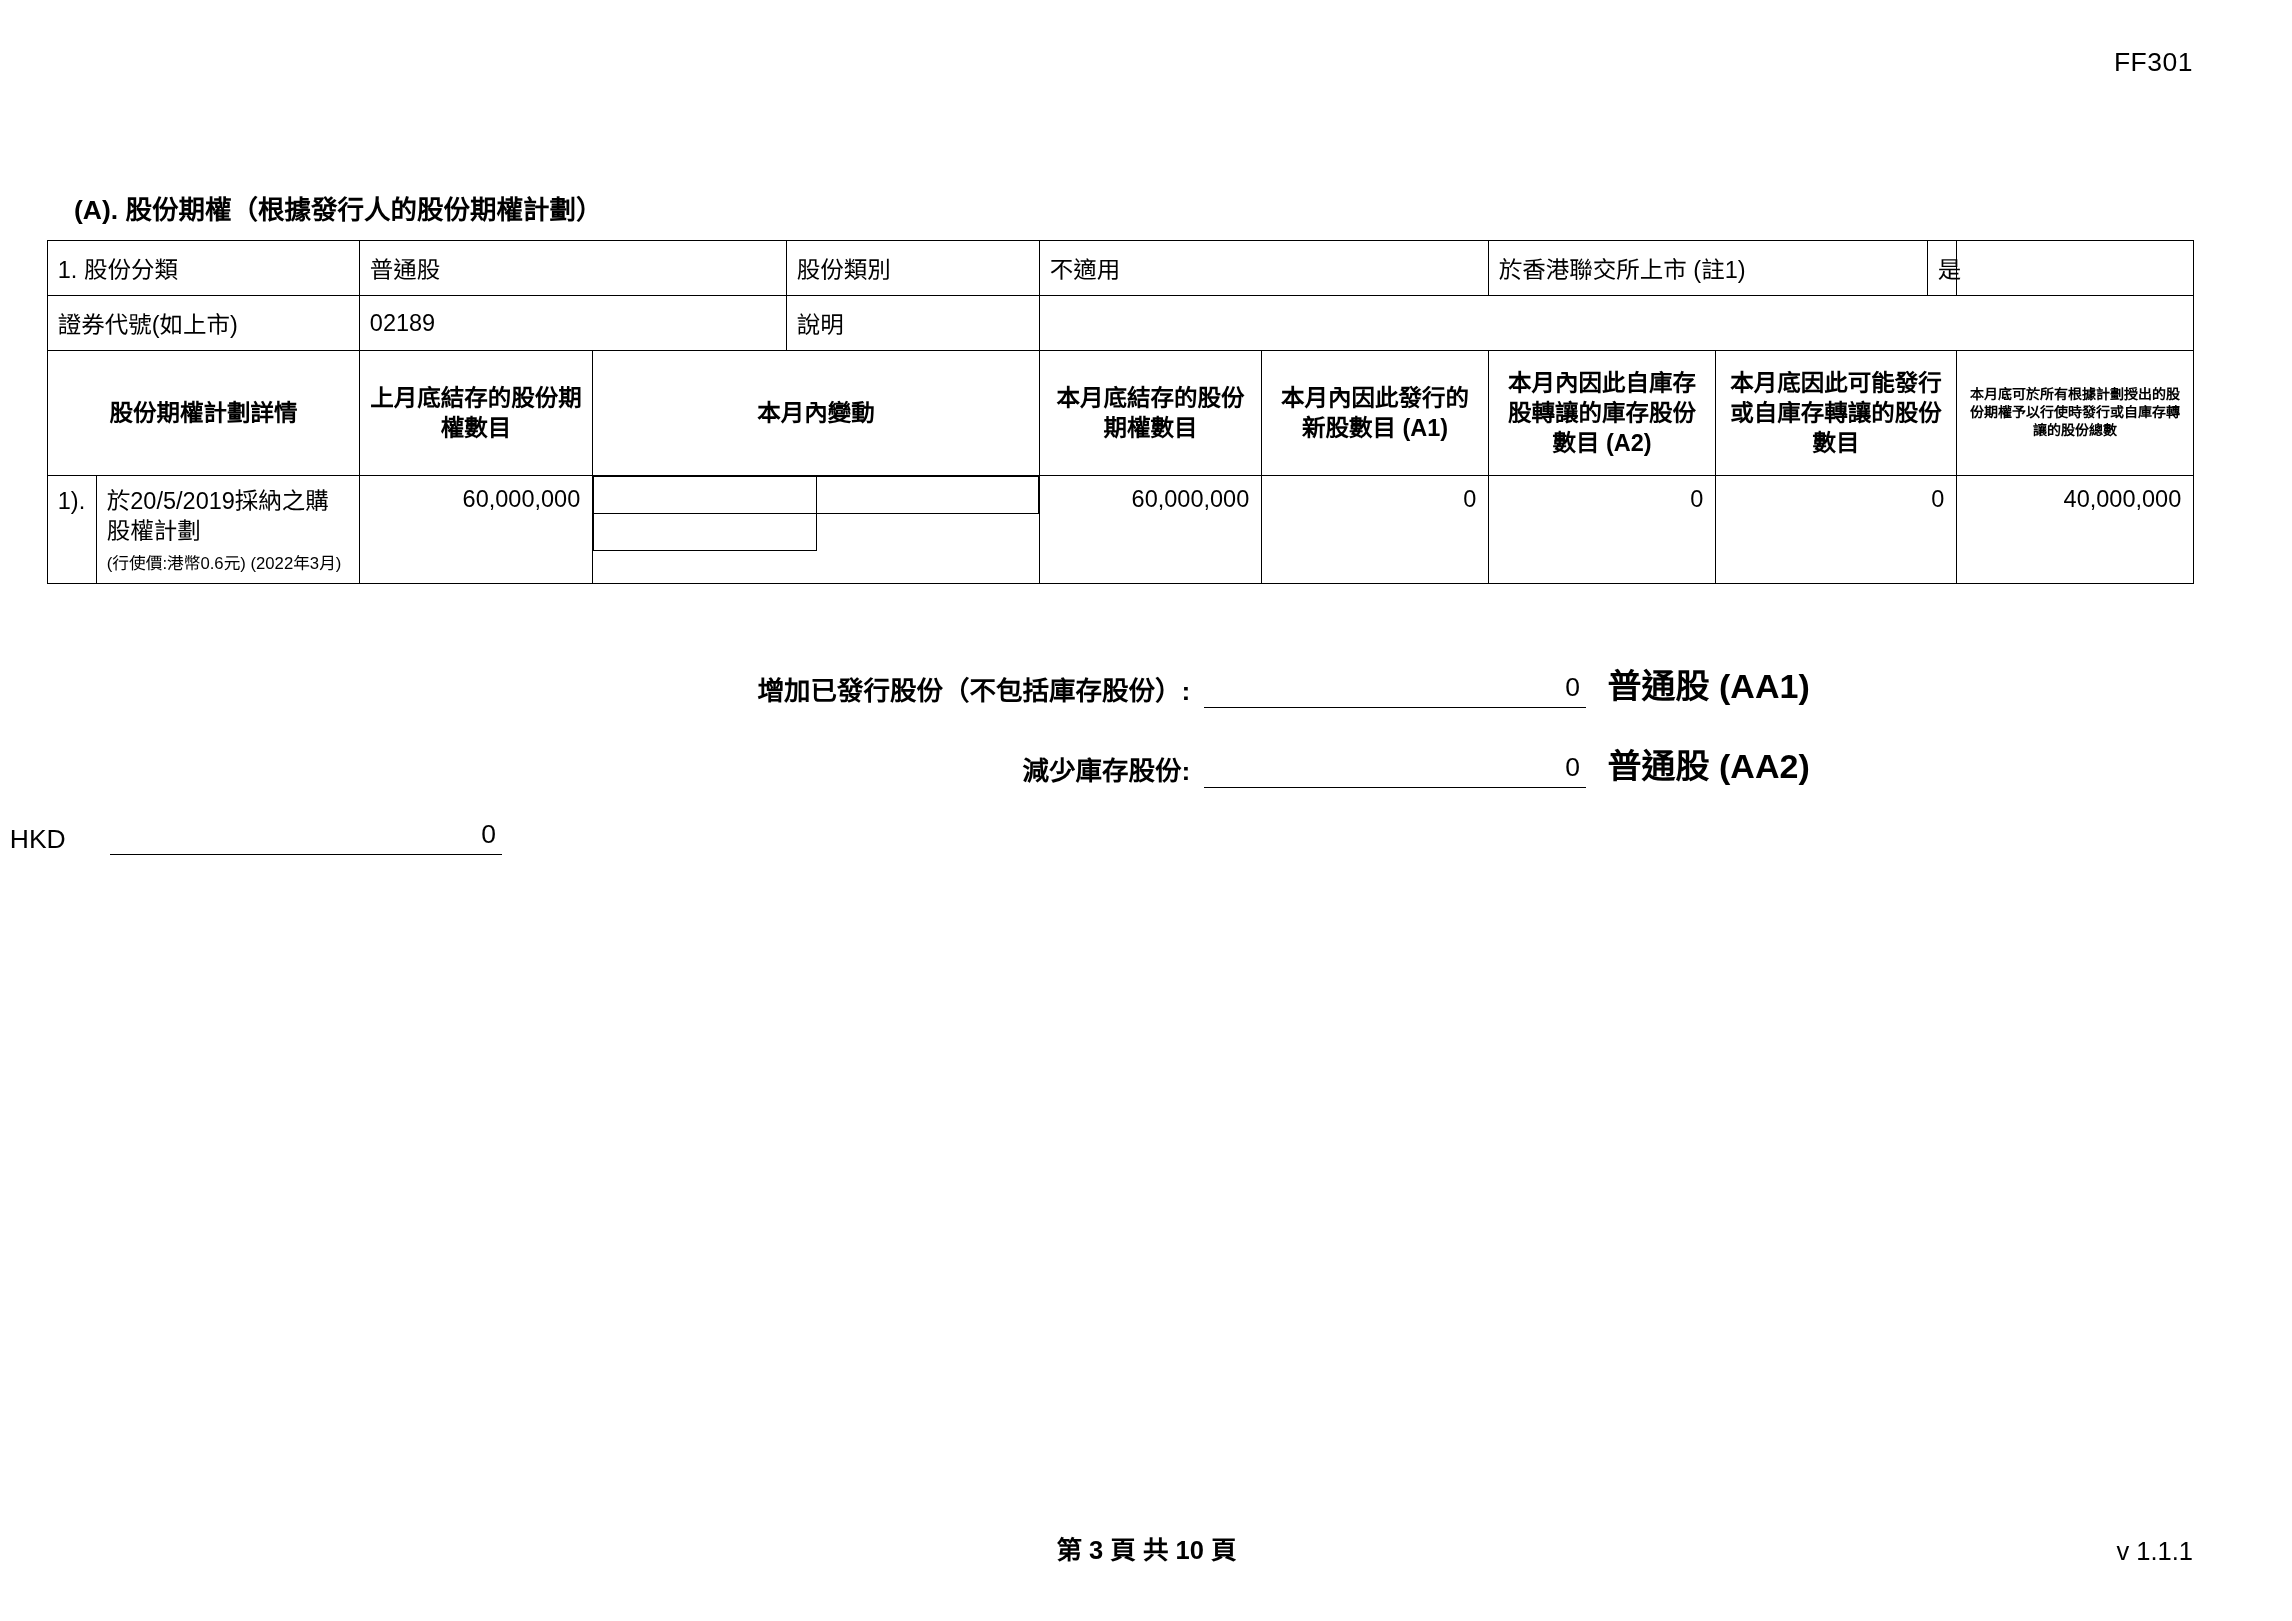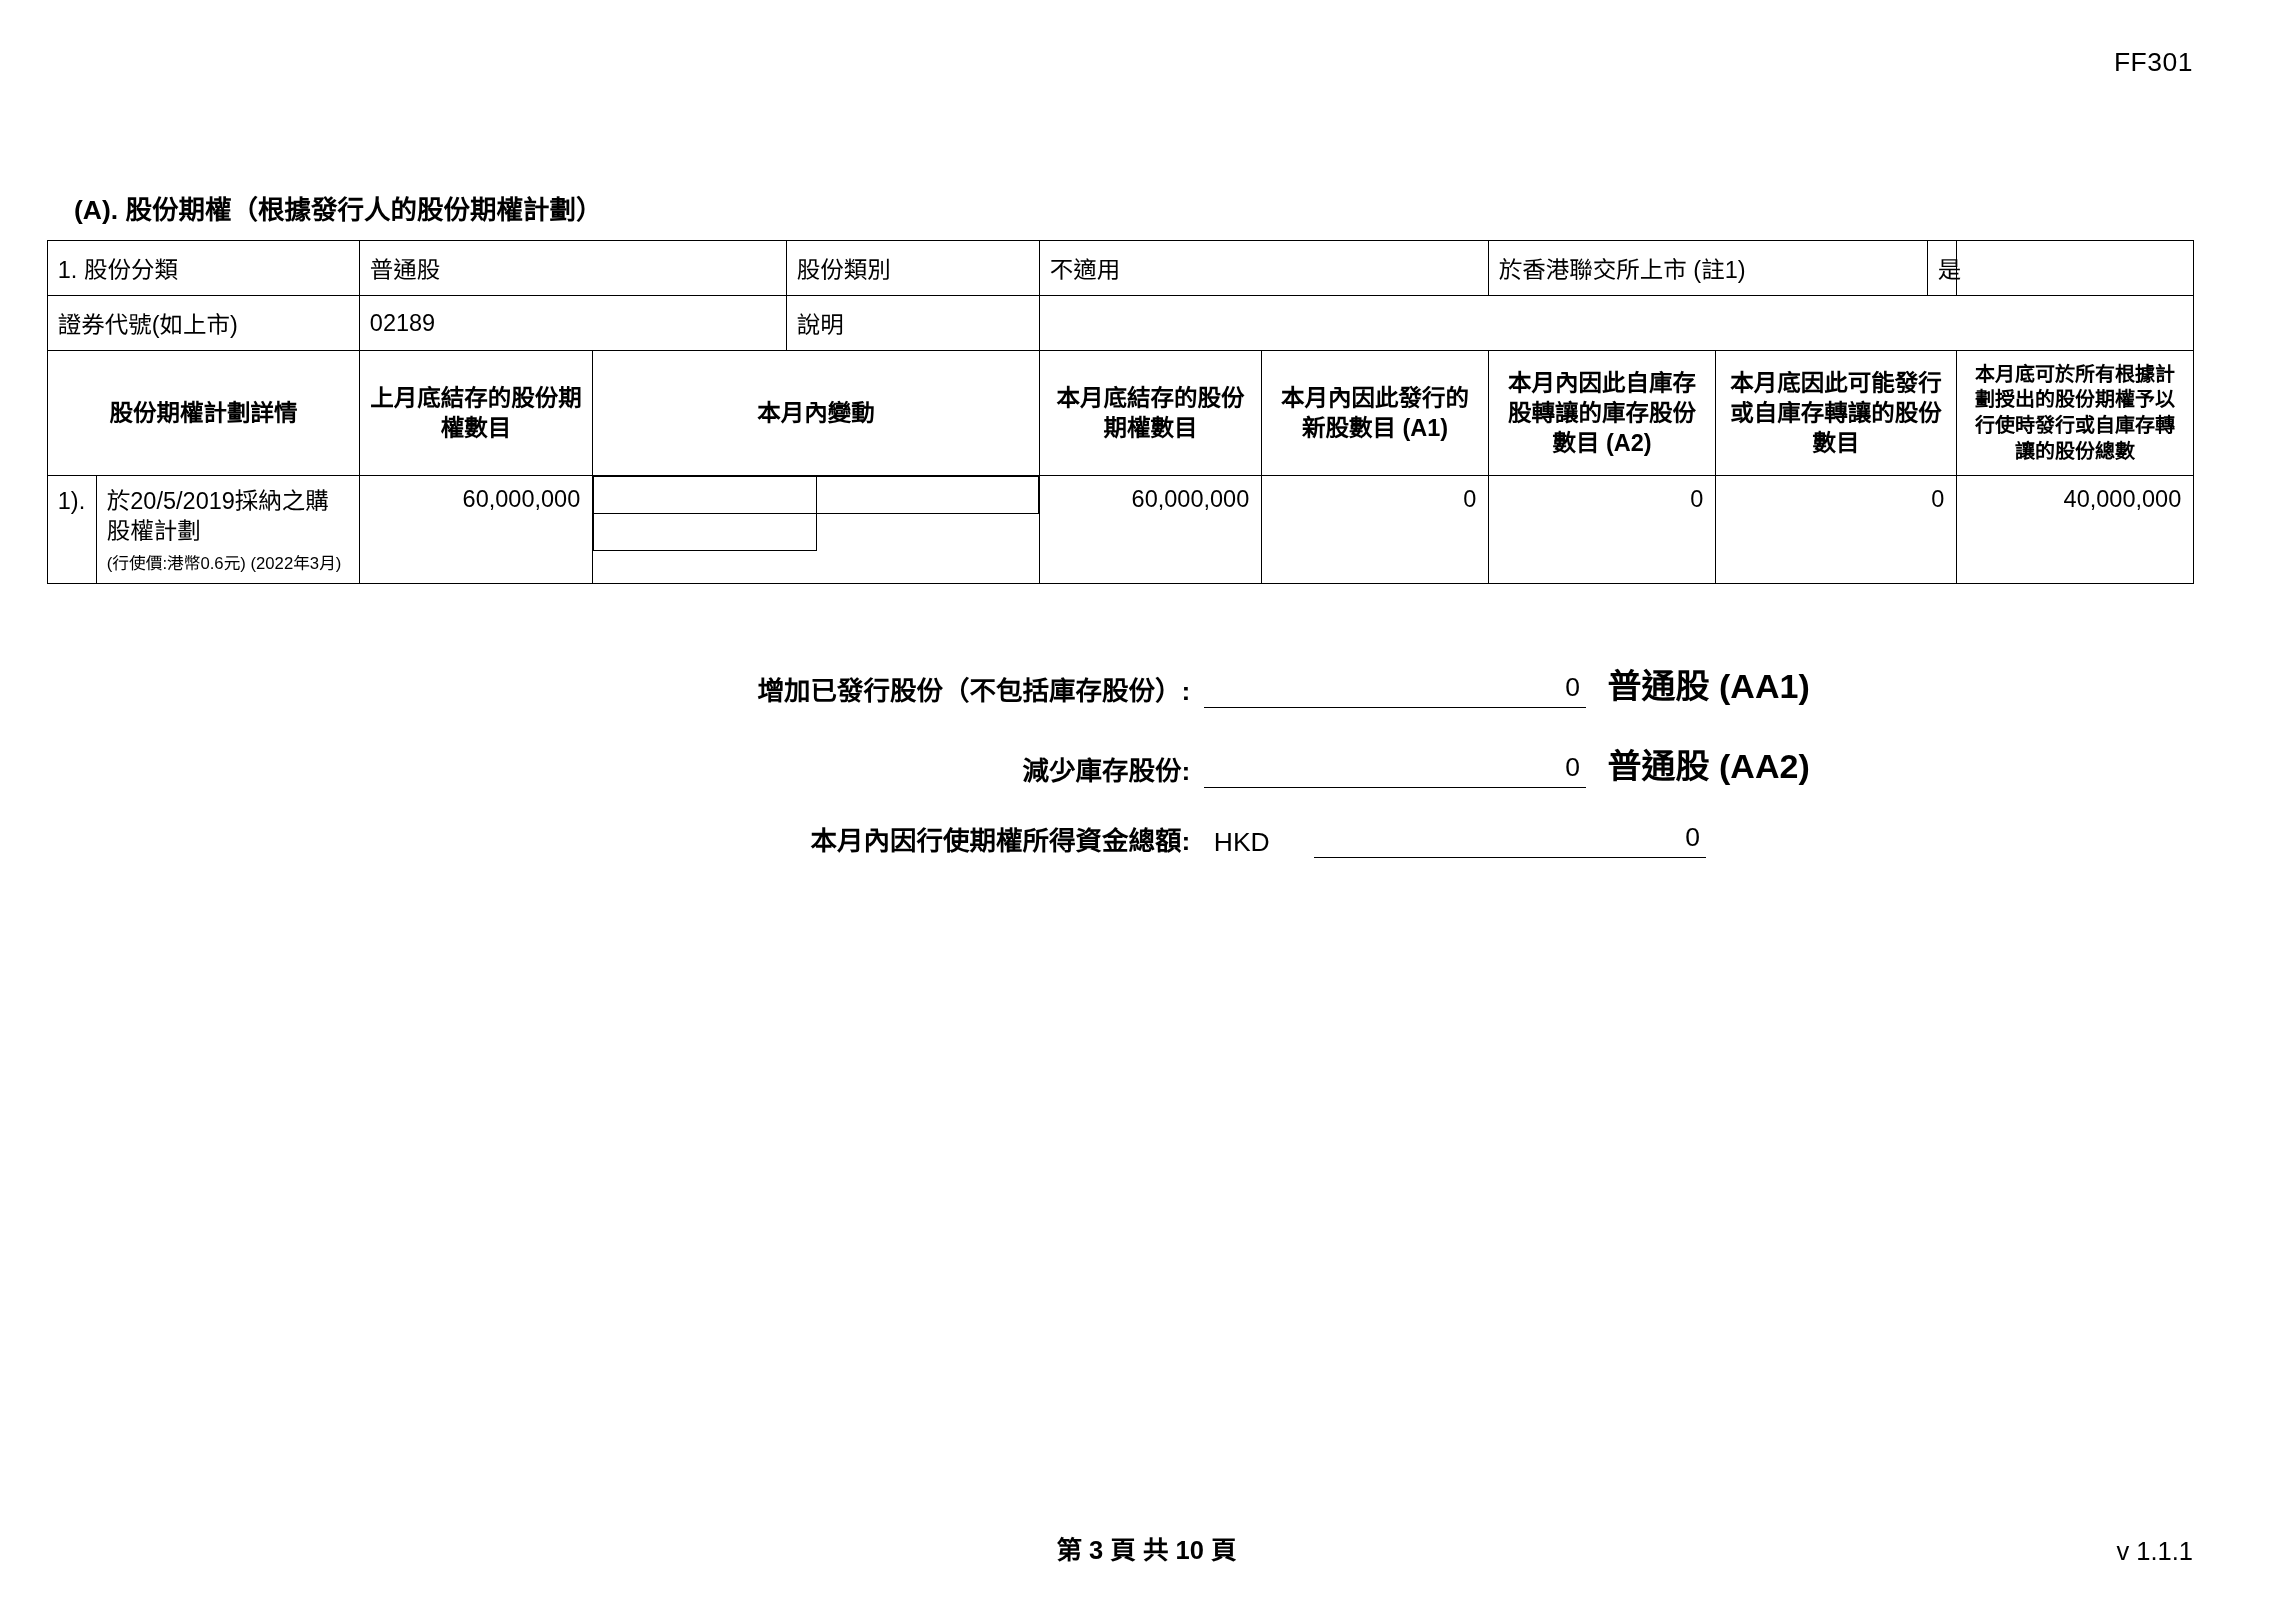--- a/index.html
+++ b/index.html
@@ -70,21 +70,21 @@
   }
   .hdr-cell {
     text-align: center;
     font-size: 20.6px;
     font-weight: bold;
     line-height: 1.28;
     height: 125px;
     vertical-align: middle;
   }
   .hdr-cell.small {
-    font-size: 20px;
+    font-size: 14px;
     margin-top: 9px;
   }
   .data-row td {
     height: 108px;
     vertical-align: top;
     padding-top: 9.8px;
   }
   .idx-cell {
     font-size: 17.6px;
     vertical-align: top;
@@ -293,21 +293,20 @@
       <div class="sum-label">增加已發行股份（不包括庫存股份）:</div>
       <div class="sum-field">0</div>
       <div class="sum-suffix">普通股 (AA1)</div>
     </div>
     <div class="sum-row">
       <div class="sum-label">減少庫存股份:</div>
       <div class="sum-field">0</div>
       <div class="sum-suffix">普通股 (AA2)</div>
     </div>
     <div class="sum-row">
-      <div class="sum-label">本月內因行使期權所得資金總額:</div>
       <div class="cur-label">HKD</div>
       <div class="sum-field cur">0</div>
     </div>
   </div>
 
   <div class="footer-center">第 3 頁 共 10 頁</div>
   <div class="footer-right">v 1.1.1</div>
 
 </div>
 

